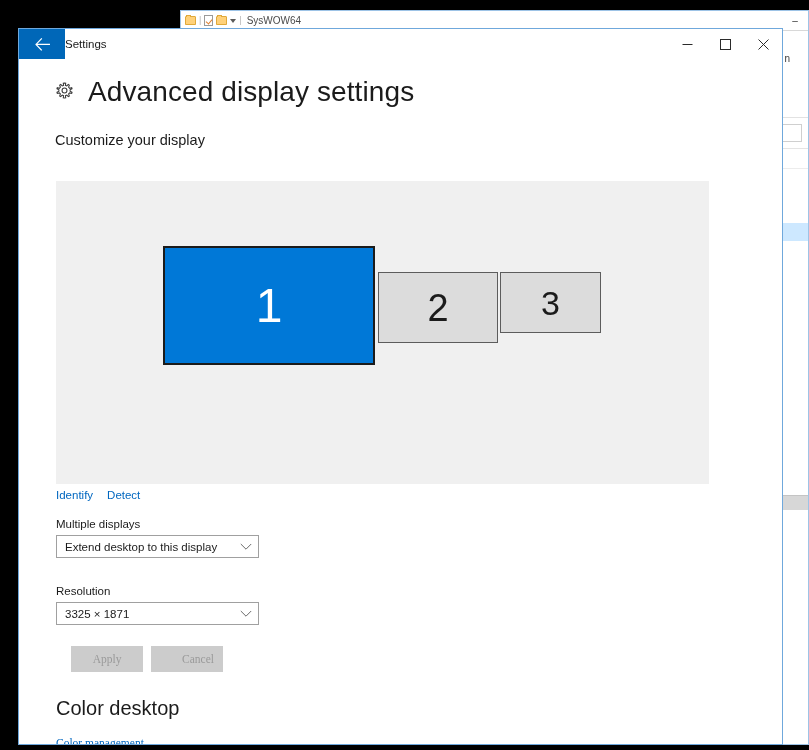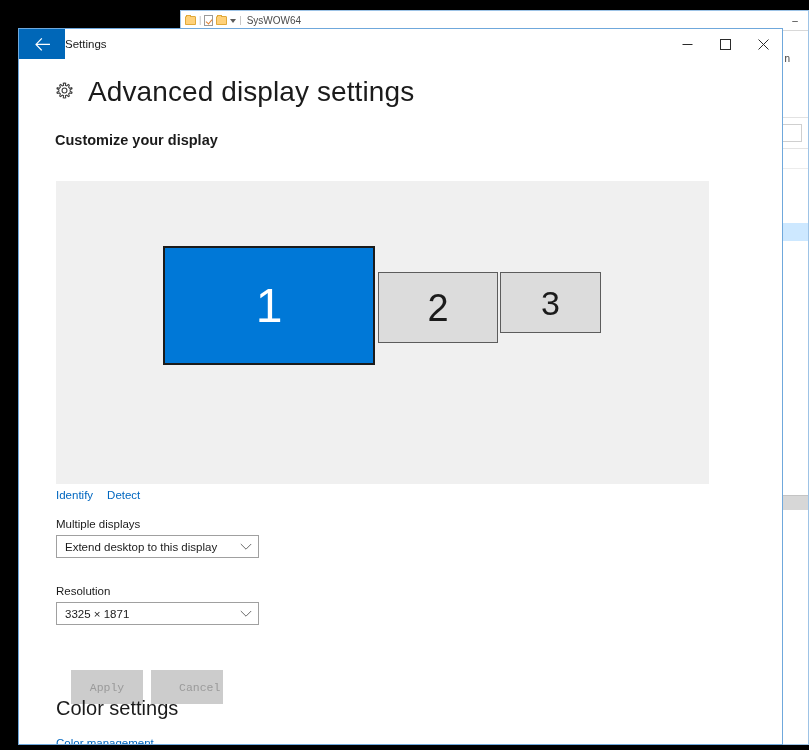--- a/index.html
+++ b/index.html
@@ -237,21 +237,21 @@
   }
   #page-title {
     font-size: 28px;
     font-weight: 300;
     color: #1b1b1b;
     letter-spacing: 0.1px;
   }
 
   #section-heading-customize {
     font-size: 14.5px;
-    font-weight: 700;
+    font-weight: 400;
     color: #1b1b1b;
     margin: 24px 0 0 36px;
   }
 
   
   #display-preview {
     position: absolute;
     left: 37px;
     top: 122px;
     width: 653px;
@@ -339,45 +339,45 @@
   #label-multiple-displays { top: 459px; }
   #combo-multiple-displays { top: 476px; }
   #label-resolution { top: 526px; }
   #combo-resolution { top: 543px; }
 
   
   .winbtn {
     position: absolute;
     top: 587px;
     width: 72px;
-    height: 34px;
+    height: 26px;
     background: #cccccc;
     border: none;
-    font-family: Liberation Mono, monospace;
+    font-family: Liberation Serif, serif;
     font-size: 11.5px;
     color: #9a9a9a;
     cursor: default;
-    margin-top: 24px;
   }
   #btn-apply  { left: 52px; }
   #btn-cancel { left: 132px; padding-left: 28px; }
 
   
   #section-heading-color {
     position: absolute;
     left: 37px;
     top: 638px;
     font-size: 20px;
     font-weight: 300;
     color: #1b1b1b;
   }
   #link-color-management {
     position: absolute;
     left: 37px;
     top: 678px;
+    font-family: Liberation Serif, serif;
   }
 </style>
 </head>
 <body>
 
 <div id="desktop"></div>
 
 <div id="explorer-window">
 
   <div id="explorer-titlebar">
@@ -510,17 +510,17 @@
       <span>
         <svg class="chevron" width="12" height="8" viewBox="0 0 12 8" aria-hidden="true">
           <path d="M0.8 1 L6 6.2 L11.2 1" stroke="#6a6a6a" stroke-width="1" fill="none"></path>
         </svg>
       </span>
     </div>
 
     <button class="winbtn" id="btn-apply">Apply</button>
     <button class="winbtn" id="btn-cancel">Cancel</button>
 
-    <div id="section-heading-color">Color settings</div>
+    <div id="section-heading-color">Color desktop</div>
     <a class="winlink" id="link-color-management" href="#">Color management</a>
 
   </div>
 </div>
 
 </body></html>

